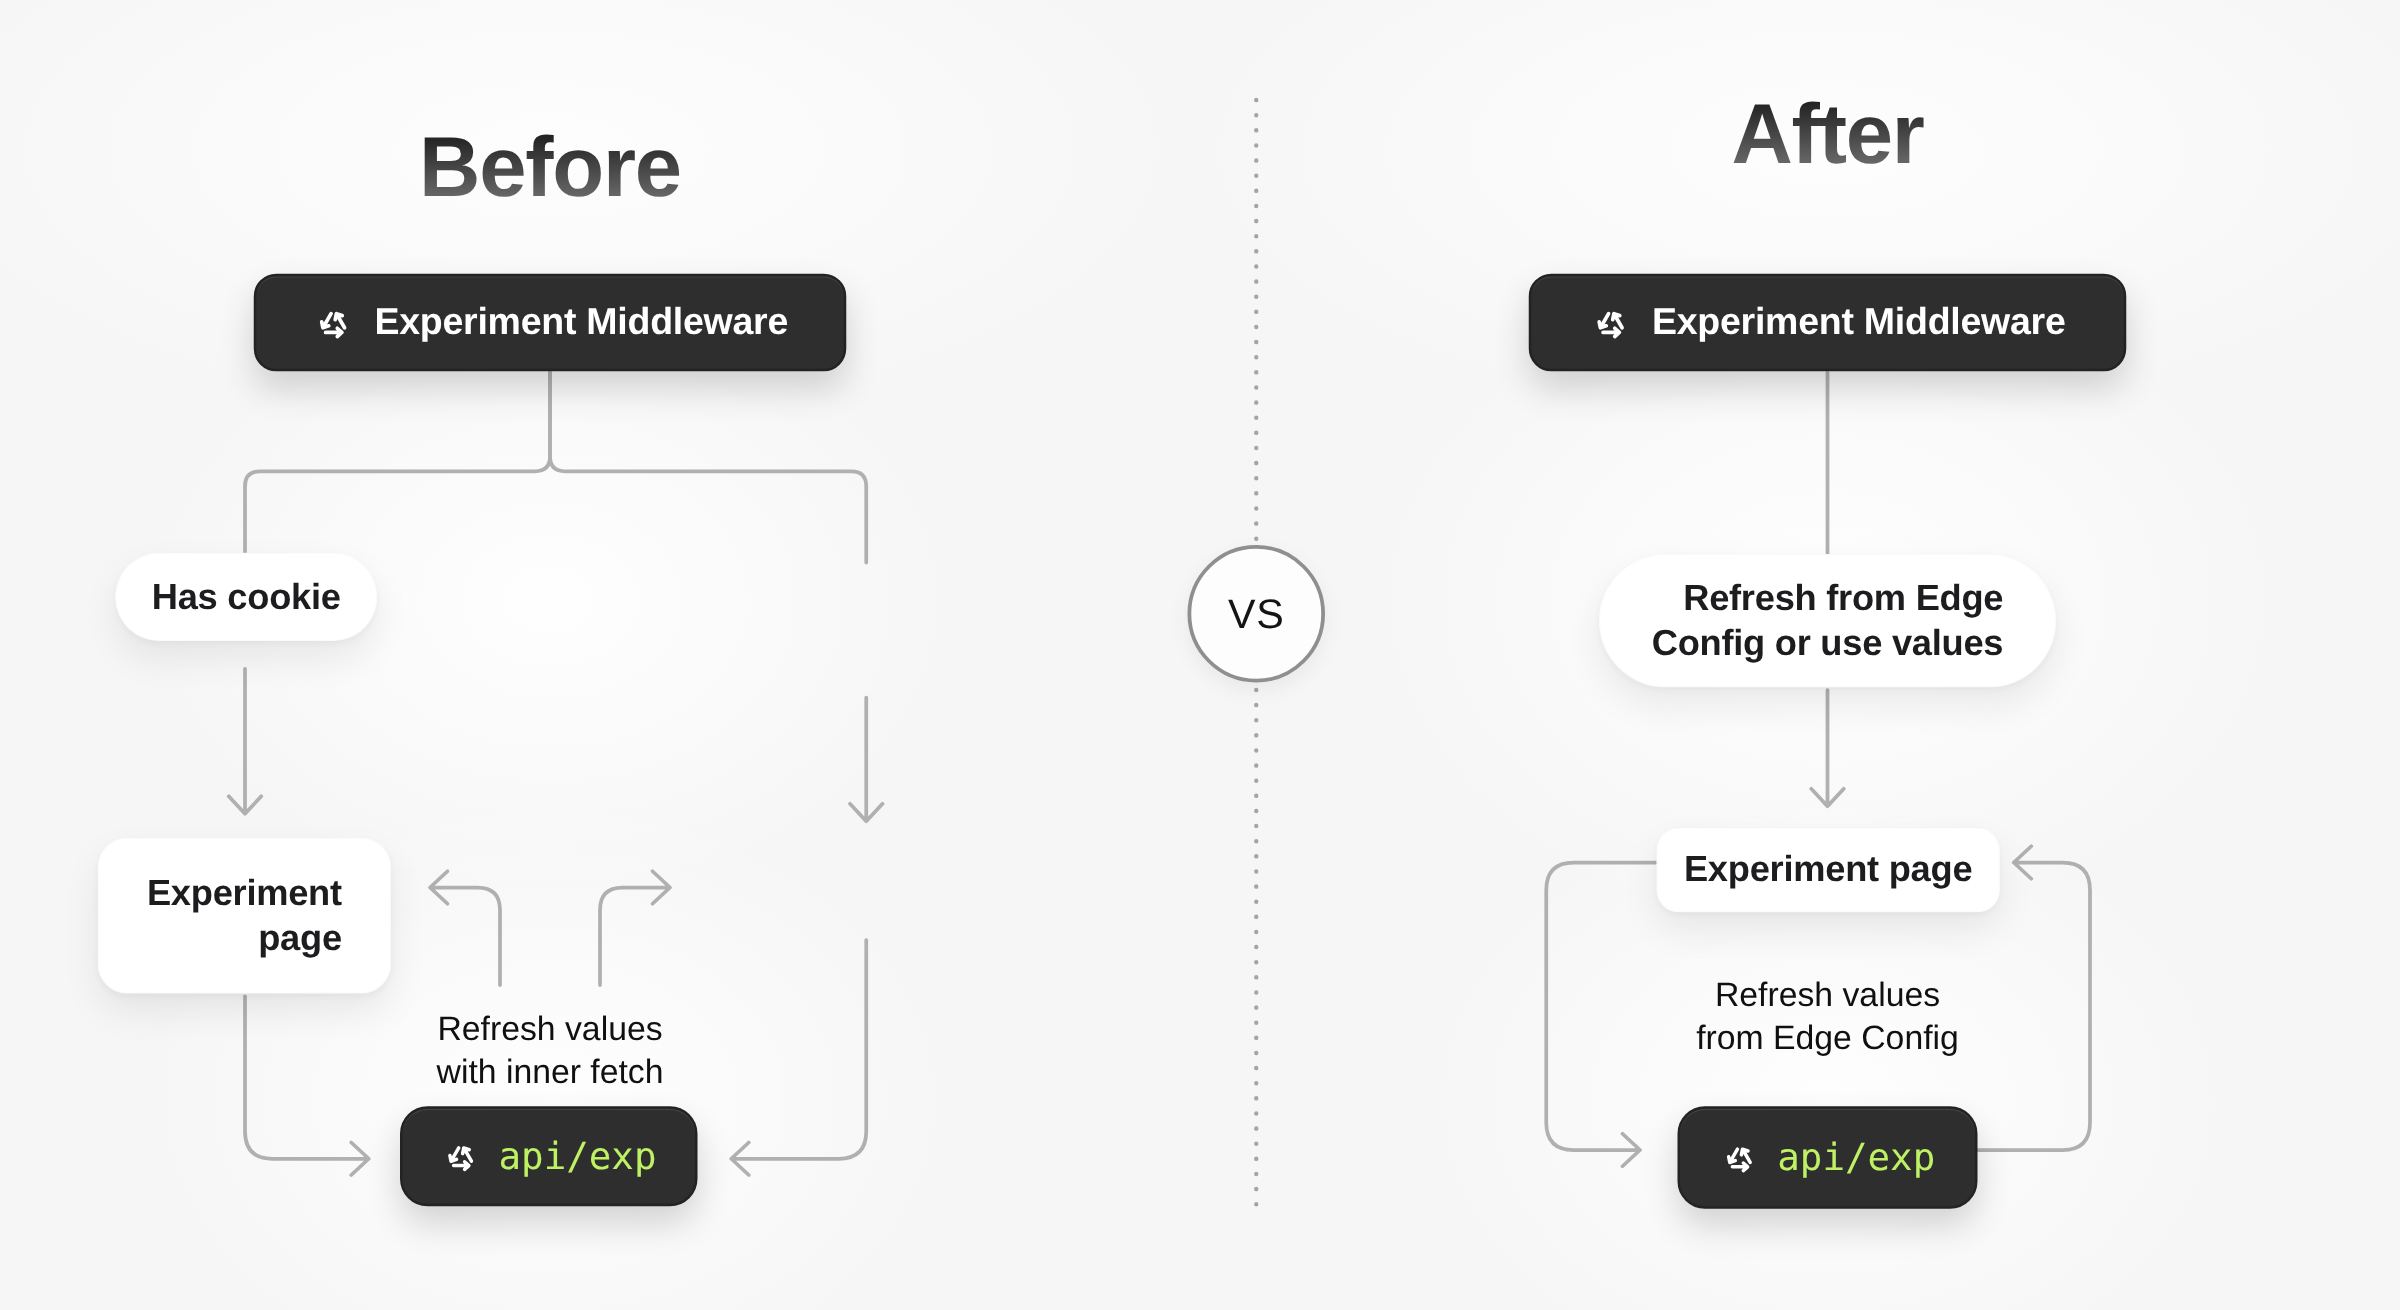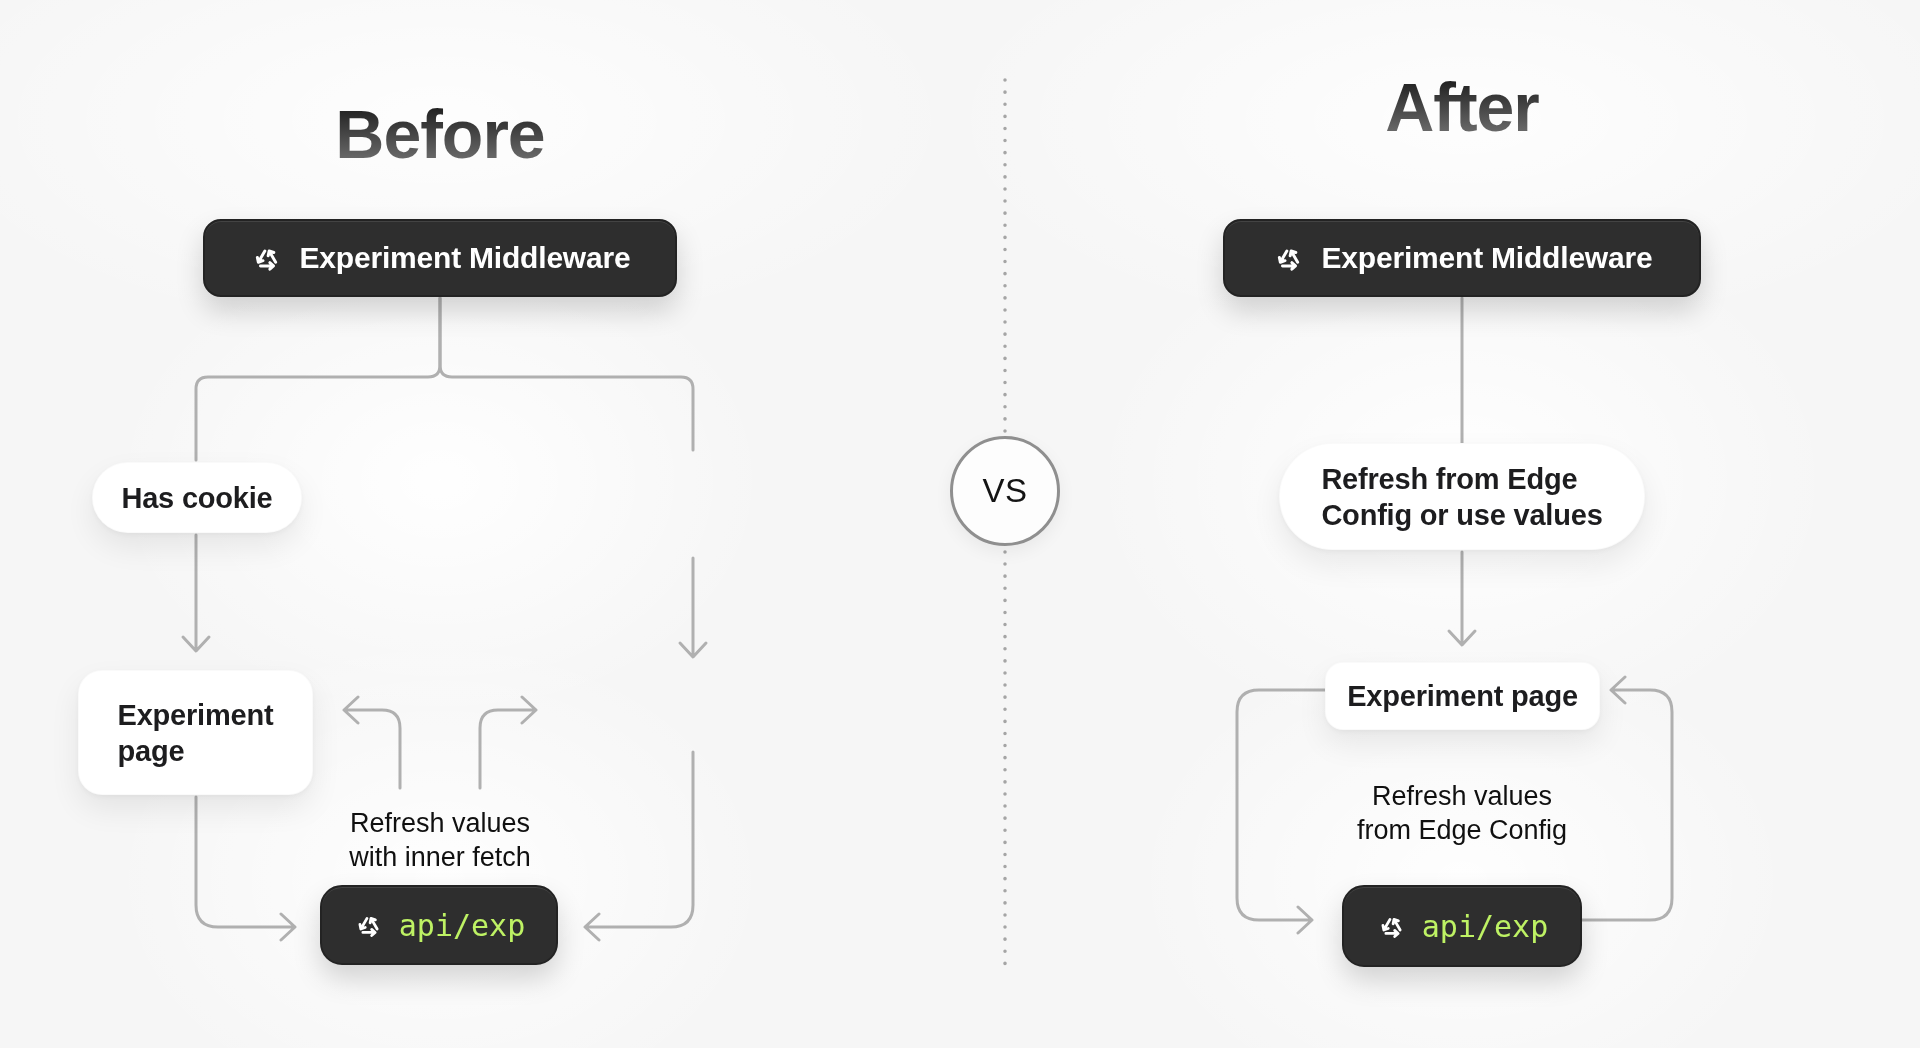--- a/index.html
+++ b/index.html
@@ -9,21 +9,21 @@
     background:
       radial-gradient(460px 340px at 440px 480px, rgba(255,255,255,.95), rgba(255,255,255,0) 72%),
       radial-gradient(460px 340px at 440px 880px, rgba(255,255,255,.9), rgba(255,255,255,0) 72%),
       radial-gradient(520px 380px at 1462px 480px, rgba(255,255,255,.95), rgba(255,255,255,0) 72%),
       radial-gradient(460px 340px at 1462px 880px, rgba(255,255,255,.9), rgba(255,255,255,0) 72%),
       radial-gradient(700px 300px at 440px 120px, rgba(255,255,255,.85), rgba(255,255,255,0) 75%),
       radial-gradient(700px 300px at 1462px 120px, rgba(255,255,255,.85), rgba(255,255,255,0) 75%),
       #f6f6f6;
   }
   .connectors{position:absolute;inset:0;z-index:1;}
-  .node{position:absolute;z-index:2;display:flex;align-items:center;justify-content:center;text-align:left;box-sizing:border-box;}
+  .node{position:absolute;z-index:2;display:flex;align-items:center;justify-content:center;text-align:right;box-sizing:border-box;}
   .white-node{
     background:#ffffff;border:1px solid rgba(0,0,0,0.02);
     box-shadow:0 2px 5px rgba(0,0,0,.035), 0 14px 30px rgba(0,0,0,.075);
   }
   .dark-node{
     background:#2e2e2e;border:2px solid #232323;color:#fff;
     box-shadow:0 14px 28px rgba(0,0,0,.16), inset 0 1px 0 rgba(255,255,255,.10);
     gap:16px;
   }
   .node-label{
@@ -91,21 +91,21 @@
     <svg class="tri-icon" viewBox="0 0 24 24">
       <g fill="none" stroke="currentColor" stroke-width="2.1" stroke-linecap="round" stroke-linejoin="round">
         <path d="M7.4 17.6 H16.4 M14 15.3 L16.6 17.6 L14 19.9"></path>
         <path transform="rotate(120 12 13.2)" d="M7.4 17.6 H16.4 M14 15.3 L16.6 17.6 L14 19.9"></path>
         <path transform="rotate(240 12 13.2)" d="M7.4 17.6 H16.4 M14 15.3 L16.6 17.6 L14 19.9"></path>
       </g>
     </svg>
     <span class="dark-label">Experiment Middleware</span>
   </div>
 
-  <div class="node white-node" style="left:92px;top:462px;width:210px;height:71px;border-radius:36px;">
+  <div class="node white-node" style="left:92px;top:442px;width:210px;height:71px;border-radius:36px;">
     <span class="node-label">Has cookie</span>
   </div>
 
 
   <div class="node white-node" style="left:78px;top:670px;width:235px;height:125px;border-radius:24px;">
     <span class="node-label">Experiment
 page</span>
   </div>
 
 

